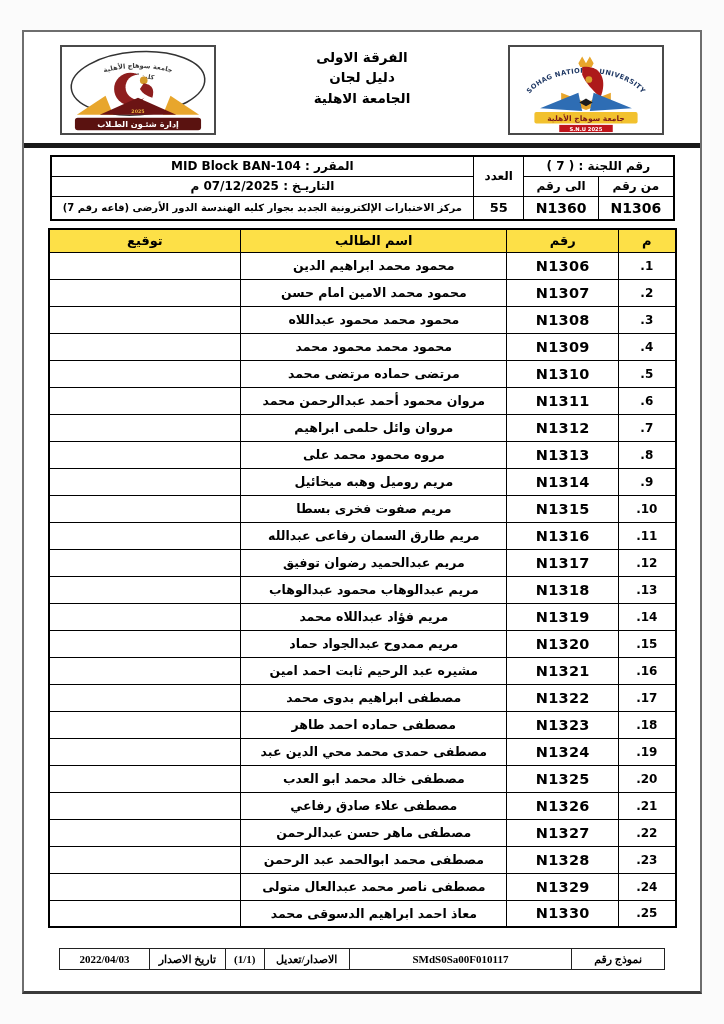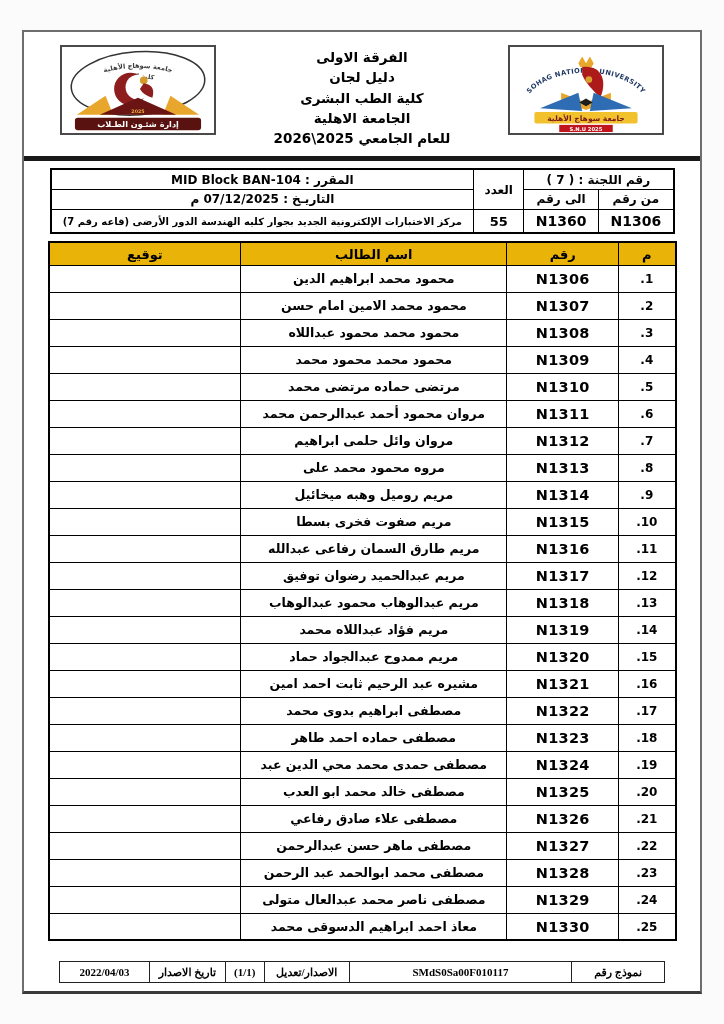--- a/index.html
+++ b/index.html
@@ -29,21 +29,21 @@
   .info-table { width:625px; margin:7px auto 0; direction:rtl; border:2.5px solid #000; }
   .info-table td { border:1.2px solid #000; font-weight:bold; text-align:center; padding:1px 4px; font-size:12px; }
   .info-table .hcell { height:20px; }
   .info-table .vcell { height:24px; font-size:14px;border-radius:10px; }
   .info-table .count-val { font-size:13px; }
   .loc-cell { font-size:10px !important; }
   .ltr { direction:ltr; unicode-bidi:embed; }
 
   .students { width:629px; margin:7px auto 0; direction:rtl; border:2.5px solid #000; }
   .students th {
-    background:#eab308; border:1.2px solid #000; font-size:13px; height:23px;
+    background:#fde047; border:1.2px solid #000; font-size:13px; height:23px;
     font-weight:bold; text-align:center;
   }
   .students td { border:1.2px solid #000; text-align:center; font-weight:bold; height:27px; padding:0 4px; }
   .serial-cell { font-size:12px; direction:ltr; }
   .number-cell { font-size:14.5px; direction:ltr; letter-spacing:.3px; }
   .name-cell  { font-size:12.5px; }
 
   .footer-table { width:606px; margin:20px auto 0; direction:rtl; }
   .footer-table td { border:1.2px solid #222; font-weight:bold; font-size:11px; text-align:center; height:21px; padding:0 4px;font-family:Liberation Serif, serif; }
   .code-cell { font-size:12px;margin-top:26px; }
@@ -77,23 +77,21 @@
         <polygon points="38,71 78,53 118,71" fill="#6b1414"></polygon>
         <text x="78" y="69" text-anchor="middle" font-size="5" font-weight="bold" fill="#e8b23c">2025</text>
         <rect x="12" y="74" width="132" height="13" rx="3" fill="#5a1210"></rect>
         <text x="78" y="84" text-anchor="middle" font-size="8.5" font-weight="bold" fill="#ffffff">إدارة شئـون الطـلاب</text>
       </svg>
     </div>
 
     <div class="title-block">
       <div>الفرقة الاولى</div>
       <div>دليل لجان</div>
-      <div>كلية الطب البشرى</div>
       <div>الجامعة الاهلية</div>
-      <div>للعام الجامعي 2025\2026</div>
     </div>
 
     <div class="logo-box">
       <svg viewBox="0 0 156 90">
         <defs>
           <path id="rp-arc" d="M 16 54 A 64 36 0 0 1 140 54" fill="none"></path>
         </defs>
         <text font-size="7" font-weight="bold" fill="#1f3864" letter-spacing="0.4">
           <textPath href="#rp-arc" startOffset="50%" text-anchor="middle">SOHAG NATIONAL UNIVERSITY</textPath>
         </text>

